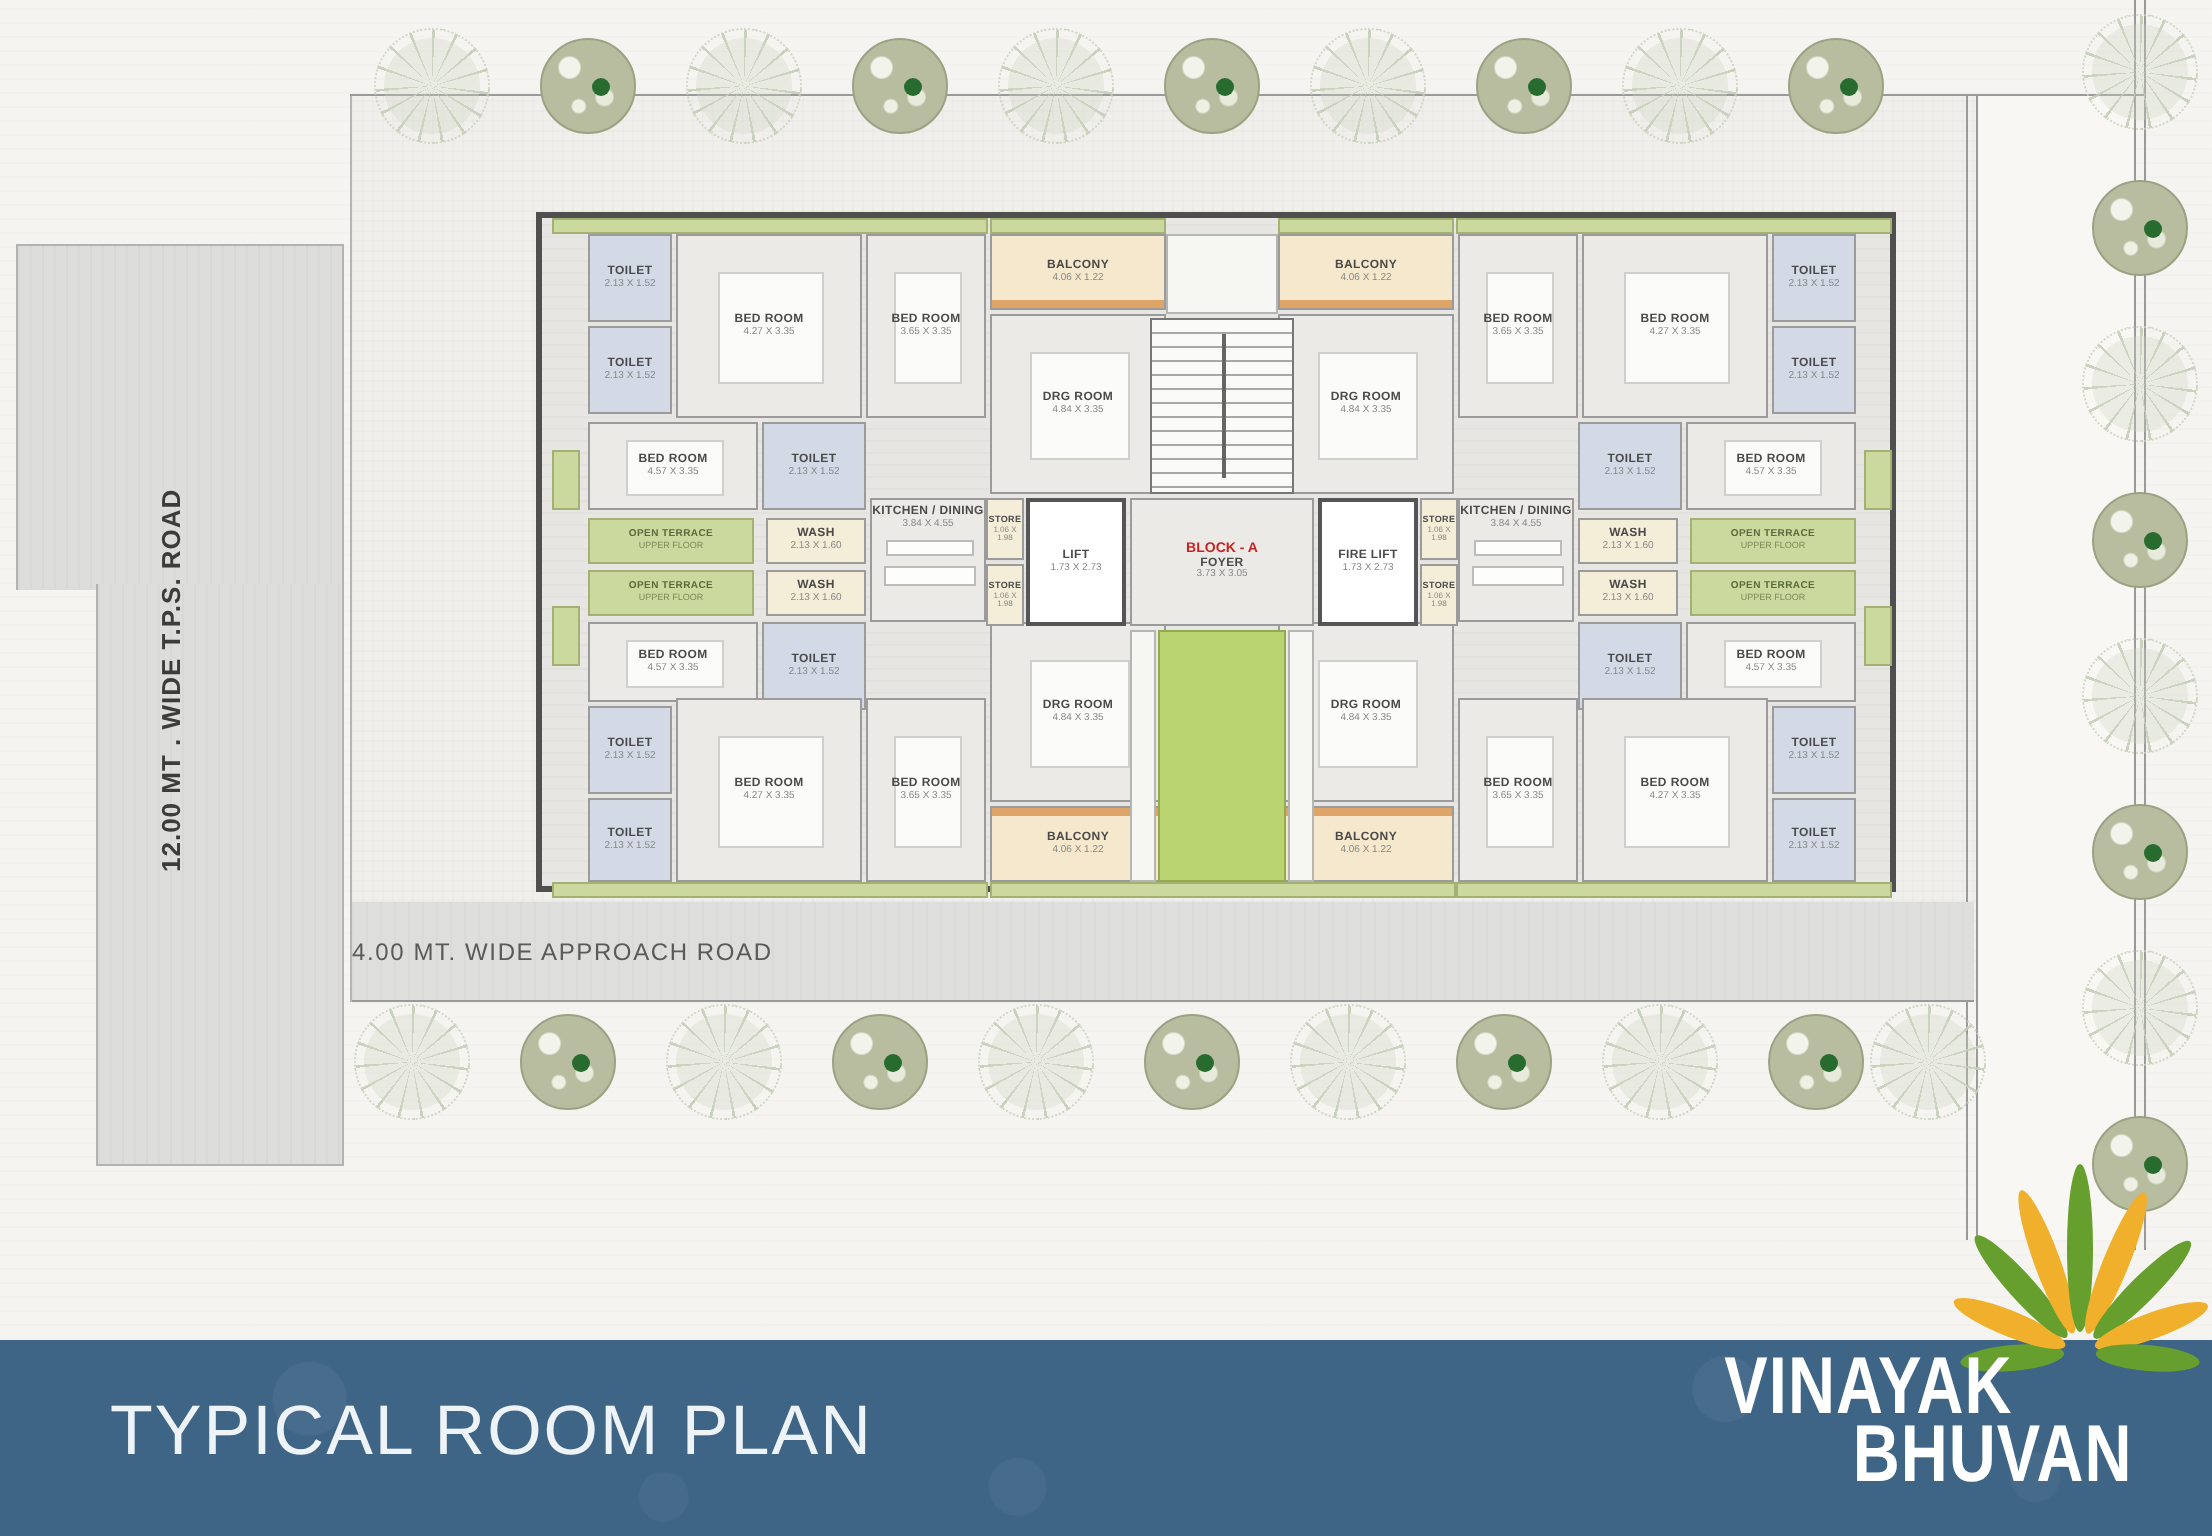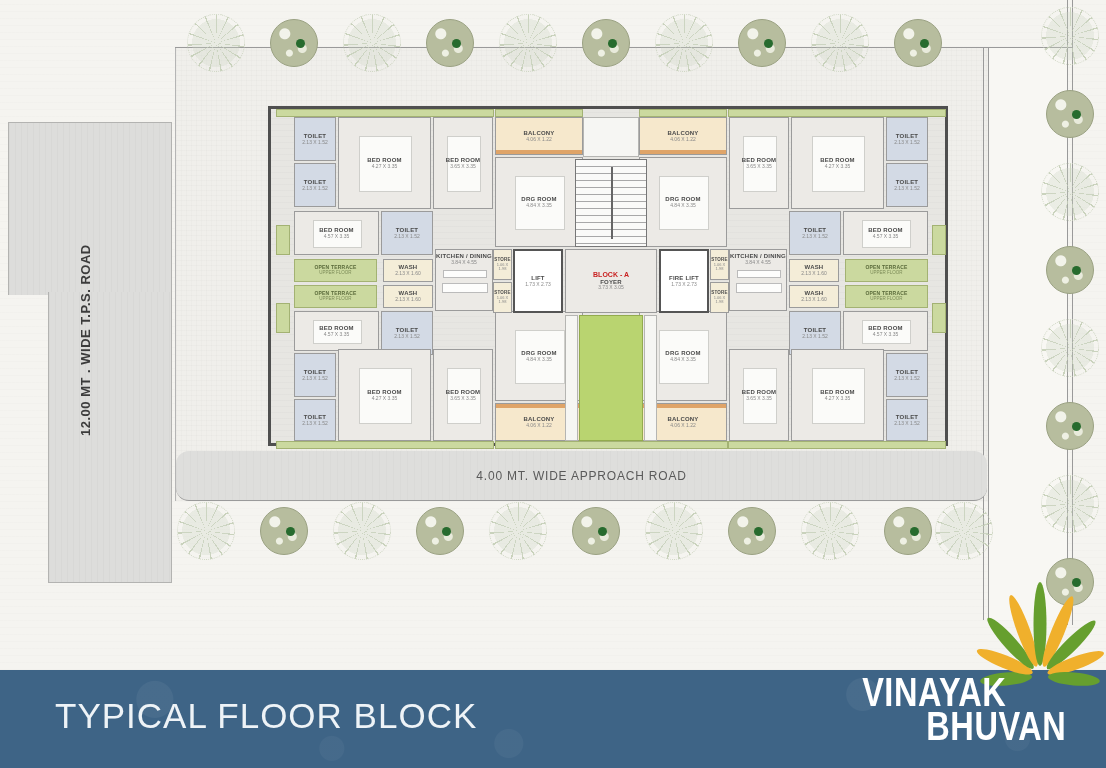--- a/index.html
+++ b/index.html
@@ -17,21 +17,21 @@
   
   .road-left{position:absolute;background:#dddddb;border:1px solid #b3b3b1;
     background-image:repeating-linear-gradient(90deg,rgba(0,0,0,.025) 0 1px,transparent 1px 6px);}
   .road-left.wide{left:8px;top:122px;width:162px;height:172px;border-bottom:none;}
   .road-left.narrow{left:48px;top:292px;width:122px;height:290px;border-top:none;}
   .road-left-label{position:absolute;left:78px;top:220px;height:240px;width:40px;
     writing-mode:vertical-rl;transform:rotate(180deg);text-align:center;
     font-size:13px;font-weight:bold;color:#3c3c3c;letter-spacing:.5px;}
   .road-bottom{position:absolute;left:176px;top:451px;width:811px;height:49px;background:#dededc;
     background-image:repeating-linear-gradient(90deg,rgba(0,0,0,.02) 0 1px,transparent 1px 7px);
-    border-bottom:1px solid #9a9a9a;display:flex;align-items:center;justify-content:center;border-radius:13px;}
+    border-bottom:1px solid #9a9a9a;display:flex;align-items:center;}
   .road-bottom span{font-size:12px;color:#5a5a5a;letter-spacing:.8px;}
   
   .tree{position:absolute;border-radius:50%;}
   .tree.s{width:56px;height:56px;opacity:.85;
     background:radial-gradient(circle,rgba(205,214,196,.35) 0 60%,transparent 61%),
       repeating-conic-gradient(#c2cdb4 0deg 3deg,transparent 3deg 24deg);
     border:1px dotted #c9d2bd;}
   .tree.o{width:46px;height:46px;background:#b7bd9e;border:1px solid #9ba283;
     background-image:radial-gradient(circle 6px at 30% 30%,#f2f3ea 0 5px,transparent 6px),
       radial-gradient(circle 5px at 68% 62%,#e8eadb 0 4px,transparent 5px),
@@ -349,21 +349,21 @@
         <span class="rm-name">STORE</span>
         <span class="rm-dims">1.06 X 1.98</span>
       </div>
       <div class="room plain" style="left: 294px; top: 206px; width: 13px; height: 126px;"></div>
       <div class="room plain" style="left: 373px; top: 206px; width: 13px; height: 126px;"></div>
       <div class="room lobby" style="left: 308px; top: 206px; width: 64px; height: 126px;"></div>
     </div>
 
 
   <div class="footer">
-    <div class="plan-title">TYPICAL FLOOR BLOCK</div>
+    <div class="plan-title">TYPICAL ROOM PLAN</div>
   </div>
   <div class="brand">
     <svg class="brand-flower" width="140" height="170" viewBox="0 0 140 170">
       <g transform="translate(68,100)">
         <g transform="rotate(-95)">
             <ellipse cx="0" cy="-34" rx="6.5" ry="26" fill="#669f2e"></ellipse>
           </g>
         <g transform="rotate(-68)">
             <ellipse cx="0" cy="-38" rx="6.5" ry="30" fill="#f0b02c"></ellipse>
           </g>

